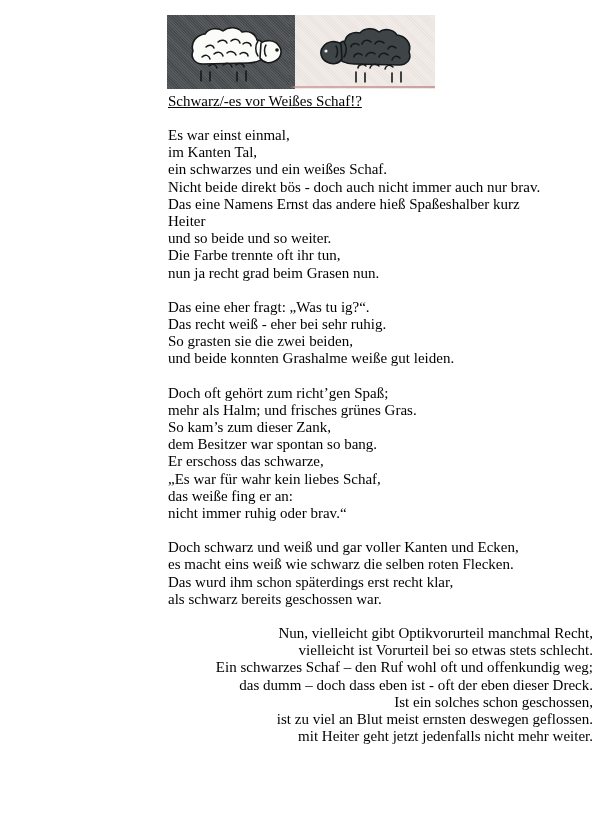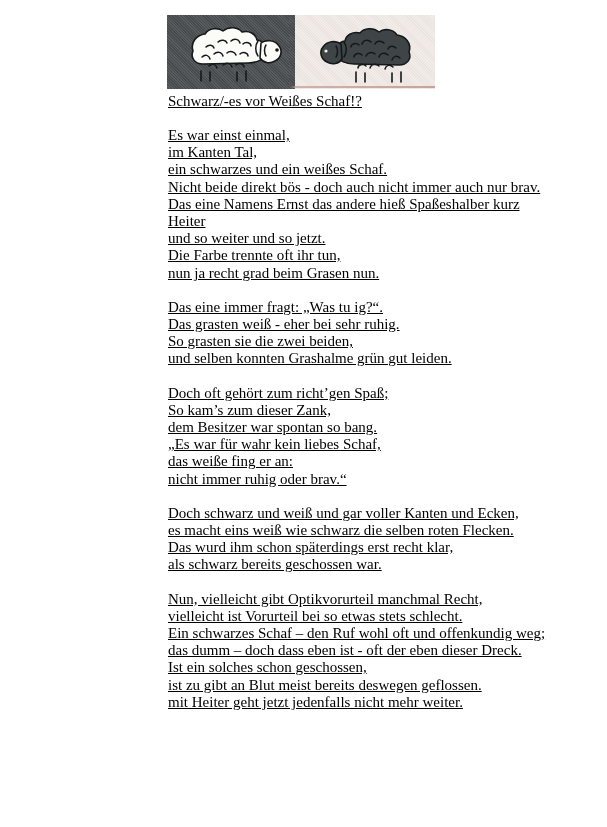--- a/index.html
+++ b/index.html
@@ -86,23 +86,22 @@
   .poem-title {
     font-size: 15px;
     line-height: 17px;
     text-decoration: underline;
     white-space: pre;
     margin: 0 0 17px 0;
     font-weight: normal;
   }
   .stanza {
     margin: 0 0 17px 0;
-    text-decoration: underline;
-  }
-  .stanza:last-child { margin-bottom: 0; }
+  }
+  .stanza:last-child { margin-bottom: 0; text-align: right; }
   .line {
     font-size: 15px;
     line-height: 17.2px;
     white-space: pre;
   }
 </style>
 </head>
 <body>
 
 <div class="page">
@@ -180,52 +179,54 @@
   <div class="poem">
     <div class="poem-title">Schwarz/-es vor Weißes Schaf!?</div>
 
     <div class="stanza">
       <div class="line">Es war einst einmal,</div>
       <div class="line">im Kanten Tal,</div>
       <div class="line">ein schwarzes und ein weißes Schaf.</div>
       <div class="line">Nicht beide direkt bös - doch auch nicht immer auch nur brav.</div>
       <div class="line">Das eine Namens Ernst das andere hieß Spaßeshalber kurz</div>
       <div class="line">Heiter</div>
-      <div class="line">und so weiter und so jetzt.</div>
+      <div class="line">und so beide und so weiter.</div>
       <div class="line">Die Farbe trennte oft ihr tun,</div>
       <div class="line">nun ja recht grad beim Grasen nun.</div>
     </div>
 
     <div class="stanza">
-      <div class="line">Das eine immer fragt: „Was tu ig?“.</div>
-      <div class="line">Das grasten weiß - eher bei sehr ruhig.</div>
+      <div class="line">Das eine eher fragt: „Was tu ig?“.</div>
+      <div class="line">Das recht weiß - eher bei sehr ruhig.</div>
       <div class="line">So grasten sie die zwei beiden,</div>
-      <div class="line">und selben konnten Grashalme grün gut leiden.</div>
+      <div class="line">und beide konnten Grashalme weiße gut leiden.</div>
     </div>
 
     <div class="stanza">
       <div class="line">Doch oft gehört zum richt’gen Spaß;</div>
+      <div class="line">mehr als Halm; und frisches grünes Gras.</div>
       <div class="line">So kam’s zum dieser Zank,</div>
       <div class="line">dem Besitzer war spontan so bang.</div>
+      <div class="line">Er erschoss das schwarze,</div>
       <div class="line">„Es war für wahr kein liebes Schaf,</div>
       <div class="line">das weiße fing er an:</div>
       <div class="line">nicht immer ruhig oder brav.“</div>
     </div>
 
     <div class="stanza">
       <div class="line">Doch schwarz und weiß und gar voller Kanten und Ecken,</div>
       <div class="line">es macht eins weiß wie schwarz die selben roten Flecken.</div>
       <div class="line">Das wurd ihm schon späterdings erst recht klar,</div>
       <div class="line">als schwarz bereits geschossen war.</div>
     </div>
 
     <div class="stanza">
       <div class="line">Nun, vielleicht gibt Optikvorurteil manchmal Recht,</div>
       <div class="line">vielleicht ist Vorurteil bei so etwas stets schlecht.</div>
       <div class="line">Ein schwarzes Schaf – den Ruf wohl oft und offenkundig weg;</div>
       <div class="line">das dumm – doch dass eben ist - oft der eben dieser Dreck.</div>
       <div class="line">Ist ein solches schon geschossen,</div>
-      <div class="line">ist zu gibt an Blut meist bereits deswegen geflossen.</div>
+      <div class="line">ist zu viel an Blut meist ernsten deswegen geflossen.</div>
       <div class="line">mit Heiter geht jetzt jedenfalls nicht mehr weiter.</div>
     </div>
   </div>
 
 </div>
 
 </body></html>

